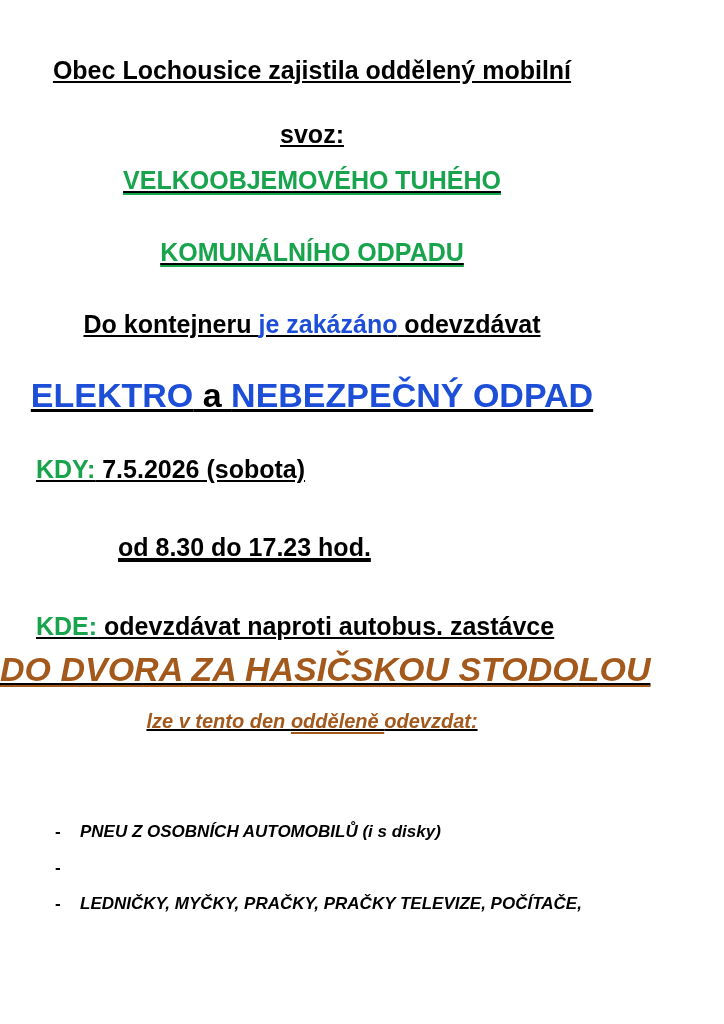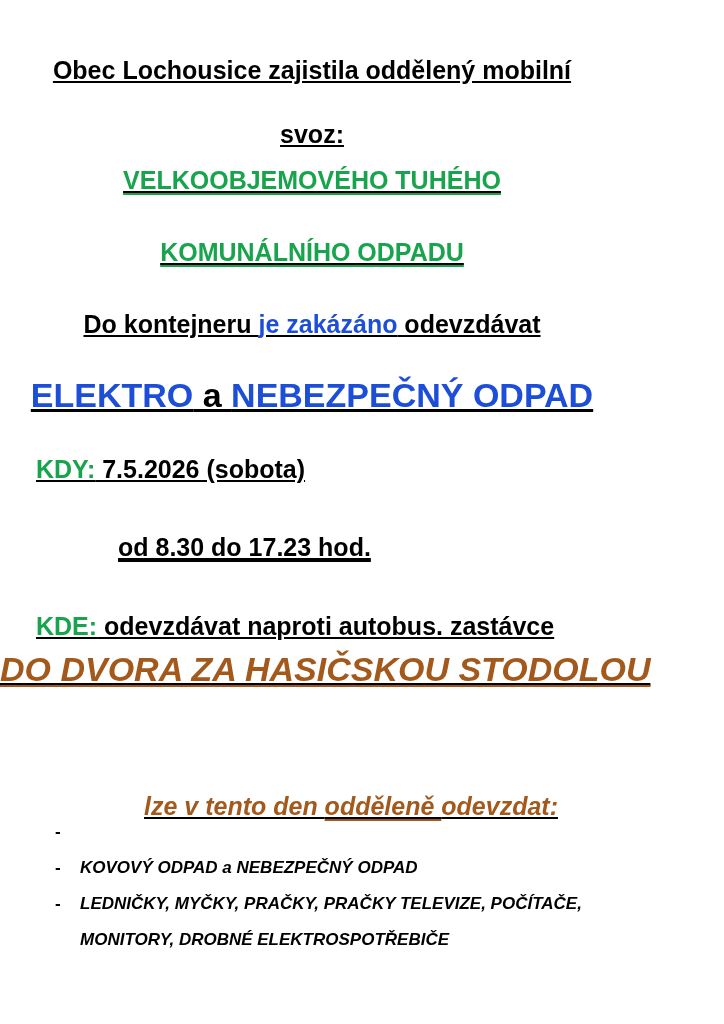--- a/index.html
+++ b/index.html
@@ -43,33 +43,32 @@
   <span class="u">od 8.30 do 17.23 hod.</span>
 </div>
 
 <div class="line left" style="top:612px;left:36px;font-size:25px;">
   <span class="green">KDE:</span><span> odevzdávat naproti autobus. zastávce</span>
 </div>
 
 <div class="line" style="top:650px;font-size:34px;">
   <span class="brown u it">DO DVORA ZA HASIČSKOU STODOLOU</span>
 </div>
-<div class="line" style="top:792px;font-size:25px;padding-left:39px;">
+<div class="line" style="top:710px;font-size:20px;">
   <span class="brown it">lze v tento den </span><span class="brown it u">odděleně </span><span class="brown it">odevzdat:</span>
 </div>
 
 <div class="list">
   <div class="li">
       <span class="dash">-</span>
+      <span>PNEU Z OSOBNÍCH AUTOMOBILŮ (i s disky)</span>
     </div>
   <div class="li">
       <span class="dash">-</span>
-      <span>KOVOVÝ ODPAD a NEBEZPEČNÝ ODPAD</span>
     </div>
   <div class="li">
       <span class="dash">-</span>
       <span>LEDNIČKY, MYČKY, PRAČKY, PRAČKY TELEVIZE, POČÍTAČE,</span>
     </div>
   <div class="li">
       <span class="dash"></span>
-      <span>MONITORY, DROBNÉ ELEKTROSPOTŘEBIČE</span>
     </div>
 </div>
 
 </body></html>

